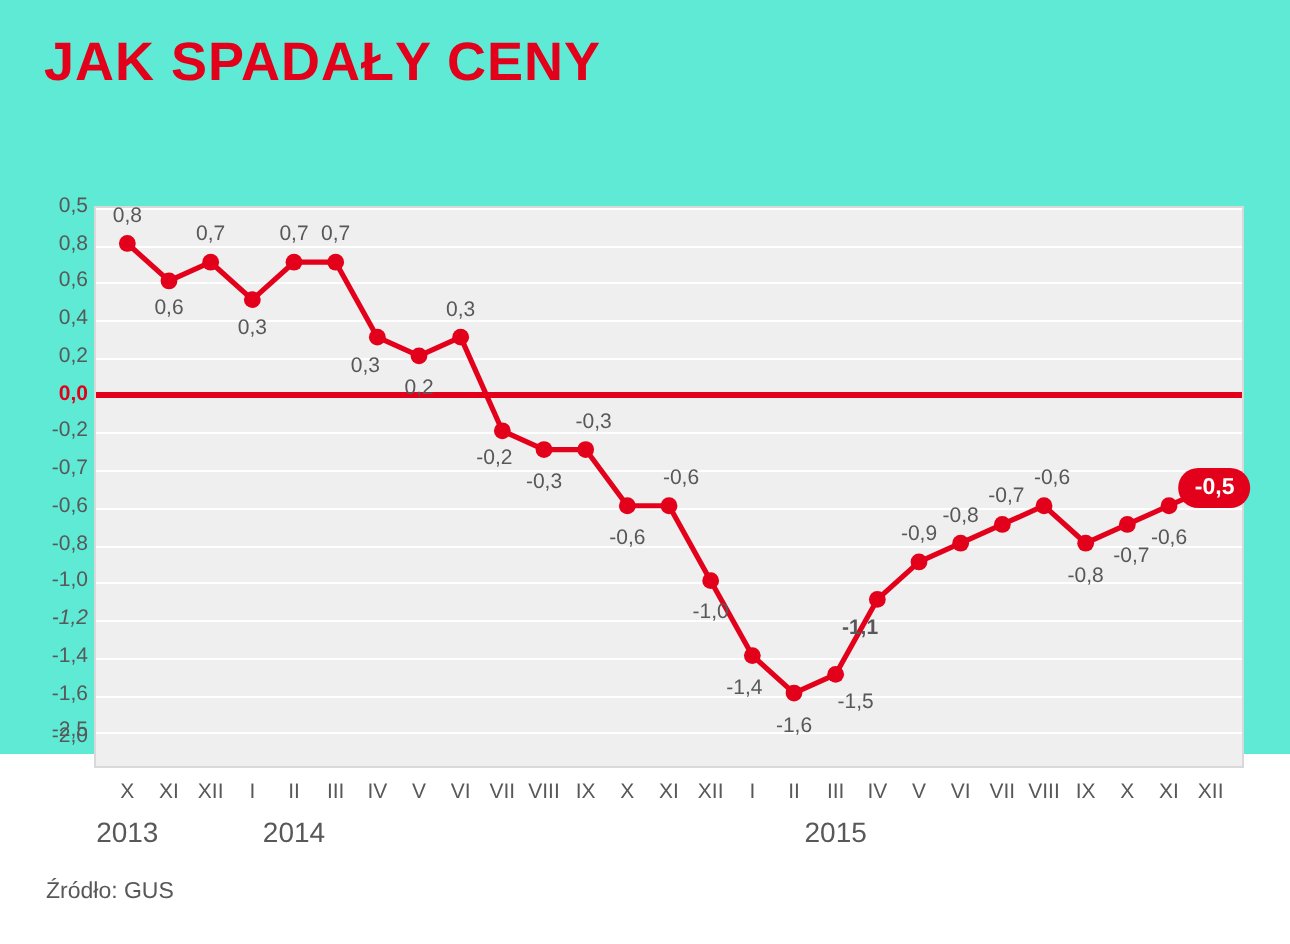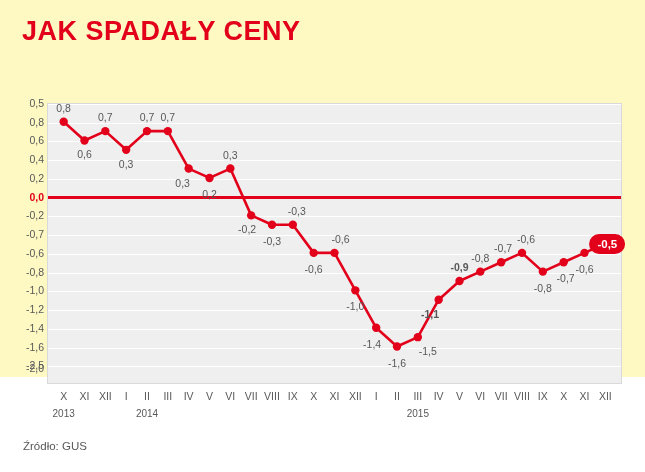--- a/index.html
+++ b/index.html
@@ -10,21 +10,21 @@
     width: 645px;
     height: 472px;
     background: #ffffff;
     font-family: "Liberation Sans", sans-serif;
     overflow: hidden;
   }
   #page {
     position: relative;
     width: 645px;
     height: 377px;
-    background: #fef9c3;
+    background: #5eead4;
   }
   #title {
     position: absolute;
     left: 22px;
     top: 16px;
     font-size: 27px;
     font-weight: bold;
     color: #e2001a;
     letter-spacing: 0.5px;
   }
@@ -82,21 +82,21 @@
   }
   .xtick-label {
     position: absolute;
     font-size: 10.5px;
     color: #58585a;
     text-align: center;
     transform: translateX(-50%);
   }
   .year-label {
     position: absolute;
-    font-size: 10px;
+    font-size: 14px;
     color: #58585a;
     text-align: center;
     transform: translateX(-50%);
   }
   .point-label {
     position: absolute;
     font-size: 10.5px;
     color: #58585a;
     white-space: nowrap;
     transform: translate(-50%, -50%);
@@ -190,21 +190,21 @@
     <div class="ytick-label" style="top: 121.733px;">0,8</div>
     <div class="ytick-label" style="top: 140.467px;">0,6</div>
     <div class="ytick-label" style="top: 159.2px;">0,4</div>
     <div class="ytick-label" style="top: 177.933px;">0,2</div>
     <div class="ytick-label zero" style="top: 196.667px;">0,0</div>
     <div class="ytick-label" style="top: 215.4px;">-0,2</div>
     <div class="ytick-label" style="top: 234.133px;">-0,7</div>
     <div class="ytick-label" style="top: 252.867px;">-0,6</div>
     <div class="ytick-label" style="top: 271.6px;">-0,8</div>
     <div class="ytick-label" style="top: 290.333px;">-1,0</div>
-    <div class="ytick-label" style="top: 309.067px;">-1,2</div>
+    <div class="ytick-label" style="top: 309.067px; font-style: italic;">-1,2</div>
     <div class="ytick-label" style="top: 327.8px;">-1,4</div>
     <div class="ytick-label" style="top: 346.533px;">-1,6</div>
     <div class="ytick-label" style="top: 365.267px;">-2,5</div>
     <div class="ytick-label" style="top: 368px;">-2,0</div>
     <div class="point-label" style="left: 63.6667px; top: 107.733px;">0,8</div>
     <div class="point-label" style="left: 84.5px; top: 154.467px;">0,6</div>
     <div class="point-label" style="left: 105.333px; top: 117.1px;">0,7</div>
     <div class="point-label" style="left: 126.167px; top: 163.833px;">0,3</div>
     <div class="point-label" style="left: 147px; top: 117.1px;">0,7</div>
     <div class="point-label" style="left: 167.833px; top: 117.1px;">0,7</div>
@@ -214,21 +214,21 @@
     <div class="point-label" style="left: 247.167px; top: 229.4px;">-0,2</div>
     <div class="point-label" style="left: 272px; top: 240.767px;">-0,3</div>
     <div class="point-label" style="left: 296.833px; top: 210.767px;">-0,3</div>
     <div class="point-label" style="left: 313.667px; top: 268.867px;">-0,6</div>
     <div class="point-label" style="left: 340.5px; top: 238.867px;">-0,6</div>
     <div class="point-label" style="left: 355.333px; top: 306.333px;">-1,0</div>
     <div class="point-label" style="left: 372.167px; top: 343.8px;">-1,4</div>
     <div class="point-label" style="left: 397px; top: 362.533px;">-1,6</div>
     <div class="point-label" style="left: 427.833px; top: 351.167px;">-1,5</div>
     <div class="point-label" style="left: 430px; top: 313.7px; font-weight: bold;">-1,1</div>
-    <div class="point-label" style="left: 459.5px; top: 266.967px; font-weight: bold;">-0,9</div>
+    <div class="point-label" style="left: 459.5px; top: 266.967px;">-0,9</div>
     <div class="point-label" style="left: 480.333px; top: 257.6px;">-0,8</div>
     <div class="point-label" style="left: 503.167px; top: 248.233px;">-0,7</div>
     <div class="point-label" style="left: 526px; top: 238.867px;">-0,6</div>
     <div class="point-label" style="left: 542.833px; top: 287.6px;">-0,8</div>
     <div class="point-label" style="left: 565.667px; top: 278.233px;">-0,7</div>
     <div class="point-label" style="left: 584.5px; top: 268.867px;">-0,6</div>
     <div id="last-badge" style="left: 607.333px; top: 243.5px;">-0,5</div>
     <div class="xtick-label" style="left: 63.6667px; top: 390px;">X</div>
     <div class="xtick-label" style="left: 84.5px; top: 390px;">XI</div>
     <div class="xtick-label" style="left: 105.333px; top: 390px;">XII</div>

